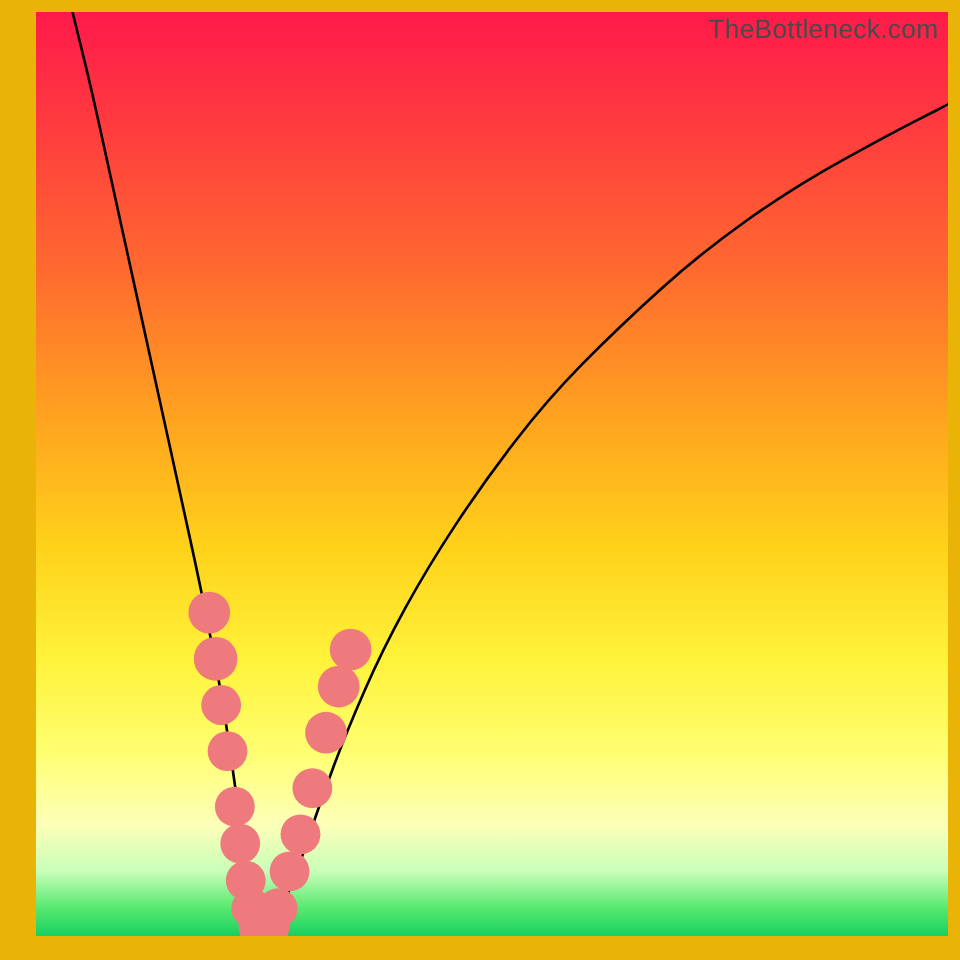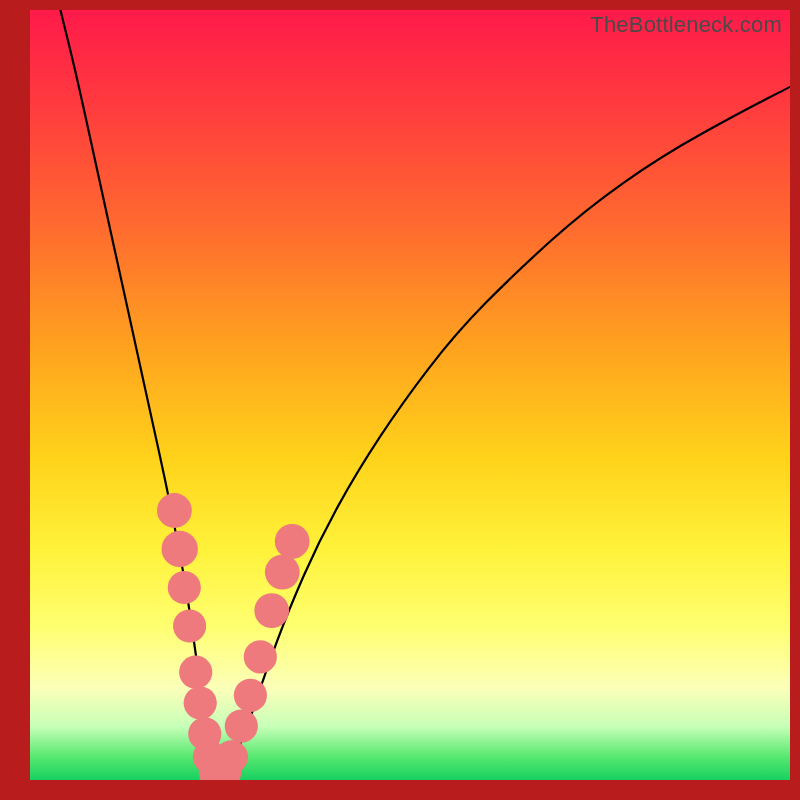--- a/index.html
+++ b/index.html
@@ -8,21 +8,21 @@
     width: 800px;
     height: 800px;
     overflow: hidden;
     background: #000;
     font-family: Arial, Helvetica, sans-serif;
   }
   .frame {
     position: relative;
     width: 800px;
     height: 800px;
-    background: #b91c1c;
+    background: #eab308;
   }
   .plot {
     position: absolute;
     left: 30px;
     top: 10px;
     width: 760px;
     height: 770px;
     background: linear-gradient(to bottom,
       #ff1a4a 0%,
       #ff3a3f 12%,

